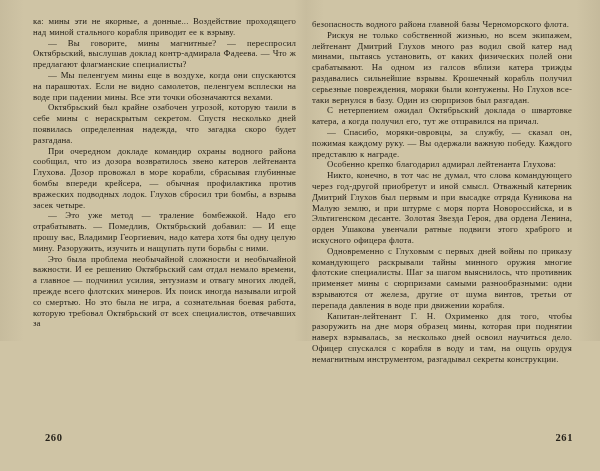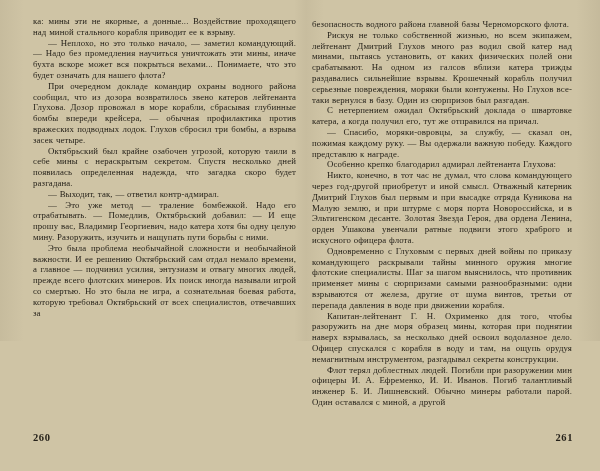--- a/index.html
+++ b/index.html
@@ -45,45 +45,44 @@
     word-spacing: 0.4px;
   }
   .page p.cont { text-indent: 0; }
   .pagenum {
     position: absolute;
     bottom: 28px;
     font-size: 10.5px;
     font-weight: bold;
     letter-spacing: 0.6px;
   }
-  .page-left  .pagenum { left: 33px; }
+  .page-left  .pagenum { left: 45px; }
   .page-right .pagenum { right: 27px; margin-top: 15px; }
 </style>
 </head>
 <body>
 
 <div class="spread">
 
   <div class="page page-left">
     <p class="cont">ка: мины эти не якорные, а донные... Воздействие проходящего над миной стального корабля приводит ее к взрыву.</p>
-    <p>— Неплохо, но это только начало, — заметил командующий. — Надо без промедления научиться уничтожать эти мины, иначе бухта вскоре может вся покрыться вехами... Понимаете, что это будет означать для нашего флота?</p>
+    <p>— Вы говорите, мины магнитные? — переспросил Октябрьский, выслушав доклад контр-адмирала Фадеева. — Что ж предлагают флагманские специалисты?</p>
+    <p>— Мы пеленгуем мины еще в воздухе, когда они спускаются на парашютах. Если не видно самолетов, пеленгуем всплески на воде при падении мины. Все эти точки обозначаются вехами.</p>
+    <p>Октябрьский был крайне озабочен угрозой, которую таили в себе мины с нераскрытым секретом. Спустя несколько дней появилась определенная надежда, что загадка скоро будет разгадана.</p>
     <p>При очередном докладе командир охраны водного района сообщил, что из дозора возвратилось звено катеров лейтенанта Глухова. Дозор провожал в море корабли, сбрасывая глубинные бомбы впереди крейсера, — обычная профилактика против вражеских подводных лодок. Глухов сбросил три бомбы, а взрыва засек четыре.</p>
-    <p>Октябрьский был крайне озабочен угрозой, которую таили в себе мины с нераскрытым секретом. Спустя несколько дней появилась определенная надежда, что загадка скоро будет разгадана.</p>
-    <p>— Выходит, так, — ответил контр-адмирал.</p>
     <p>— Это уже метод — траление бомбежкой. Надо его отрабатывать. — Помедлив, Октябрьский добавил: — И еще прошу вас, Владимир Георгиевич, надо катера хотя бы одну целую мину. Разоружить, изучить и нащупать пути борьбы с ними.</p>
     <p>Это была проблема необычайной сложности и необычайной важности. И ее решению Октябрьский сам отдал немало времени, а главное — подчинил усилия, энтузиазм и отвагу многих людей, прежде всего флотских минеров. Их поиск иногда называли игрой со смертью. Но это была не игра, а сознательная боевая работа, которую требовал Октябрьский от всех специалистов, отвечавших за</p>
     <div class="pagenum">260</div>
   </div>
 
   <div class="page page-right">
     <p class="cont">безопасность водного района главной базы Черноморского флота.</p>
     <p>Рискуя не только собственной жизнью, но всем экипажем, лейтенант Дмитрий Глухов много раз водил свой катер над минами, пытаясь установить, от каких физических полей они срабатывают. На одном из галсов вблизи катера трижды раздавались сильнейшие взрывы. Крошечный корабль получил серьезные повреждения, моряки были контужены. Но Глухов все-таки вернулся в базу. Один из сюрпризов был разгадан.</p>
     <p>С нетерпением ожидал Октябрьский доклада о швартовке катера, а когда получил его, тут же отправился на причал.</p>
     <p>— Спасибо, моряки-овровцы, за службу, — сказал он, пожимая каждому руку. — Вы одержали важную победу. Каждого представлю к награде.</p>
     <p>Особенно крепко благодарил адмирал лейтенанта Глухова:</p>
     <p>Никто, конечно, в тот час не думал, что слова командующего через год-другой приобретут и иной смысл. Отважный катерник Дмитрий Глухов был первым и при высадке отряда Куникова на Малую землю, и при штурме с моря порта Новороссийска, и в Эльтигенском десанте. Золотая Звезда Героя, два ордена Ленина, орден Ушакова увенчали ратные подвиги этого храброго и искусного офицера флота.</p>
     <p>Одновременно с Глуховым с первых дней войны по приказу командующего раскрывали тайны минного оружия многие флотские специалисты. Шаг за шагом выяснилось, что противник применяет мины с сюрпризами самыми разнообразными: одни взрываются от железа, другие от шума винтов, третьи от перепада давления в воде при движении корабля.</p>
-    <p>Капитан-лейтенант Г. Н. Охрименко для того, чтобы разоружить на дне моря образец мины, которая при поднятии наверх взрывалась, за несколько дней освоил водолазное дело. Офицер спускался с корабля в воду и там, на ощупь орудуя немагнитным инструментом, разгадывал секреты конструкции.</p>
-    <p>Флот терял доблестных людей. Погибли при разоружении мин офицеры И. А. Ефременко, И. И. Иванов. Погиб талантливый инженер Б. И. Лишневский. Обычно минеры работали парой. Один оставался с миной, а другой</p>
+    <p>Капитан-лейтенант Г. Н. Охрименко для того, чтобы разоружить на дне моря образец мины, которая при поднятии наверх взрывалась, за несколько дней освоил научиться дело. Офицер спускался с корабля в воду и там, на ощупь орудуя немагнитным инструментом, разгадывал секреты конструкции.</p>
     <div class="pagenum">261</div>
   </div>
 
 </div>
 
 </body></html>

